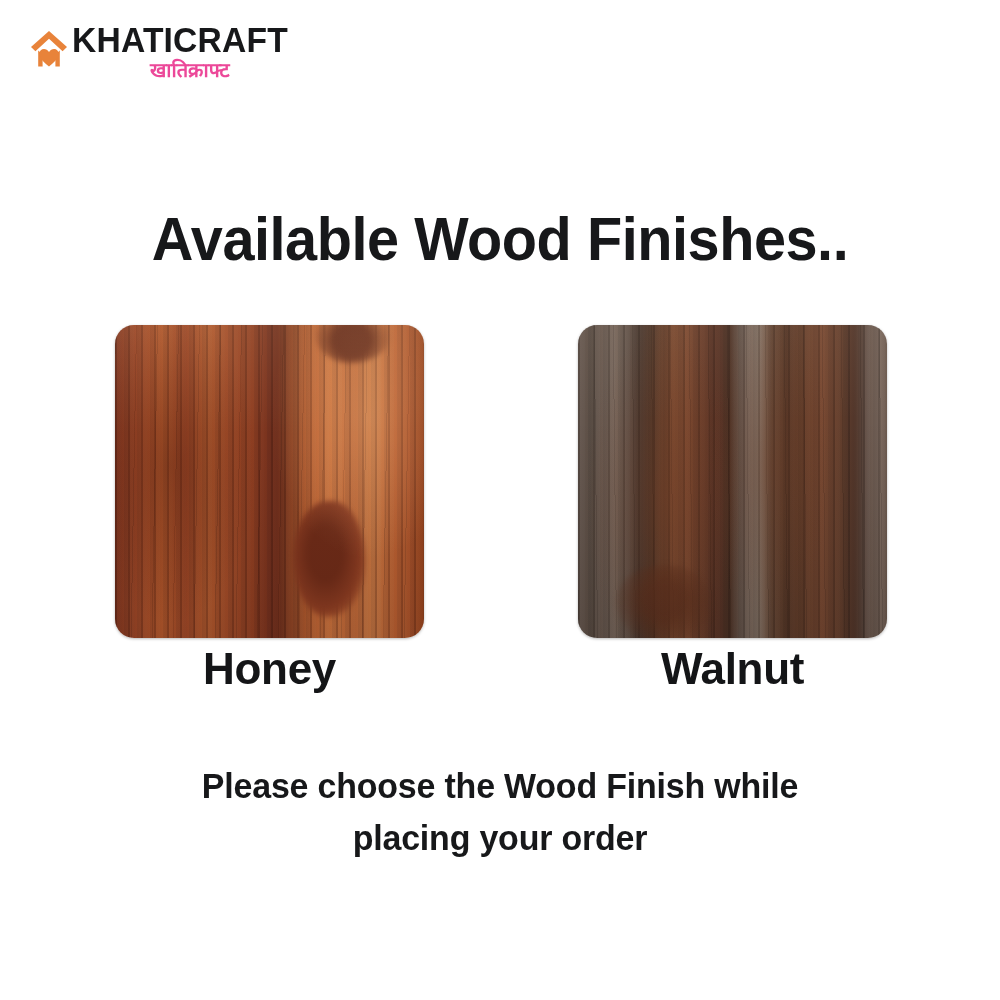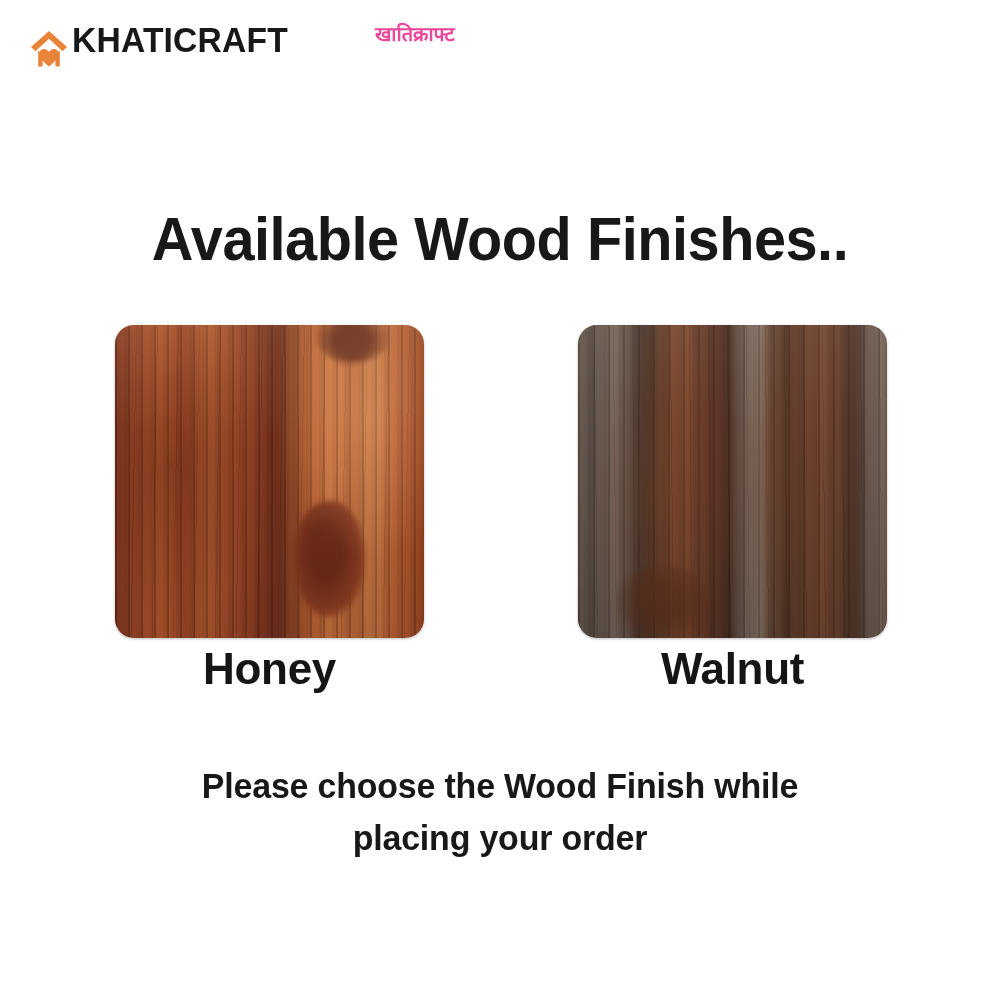--- a/index.html
+++ b/index.html
@@ -26,21 +26,21 @@
   }
   #brand-mark {
     width: 42px;
     height: 46px;
     flex: 0 0 auto;
     margin-top: 3px;
     margin-right: 2px;
   }
   #brand-words {
     display: flex;
-    flex-direction: row;
+    flex-direction: column;
     align-items: flex-start;
     line-height: 1;
   }
   #brand-name {
     font-size: 35px;
     font-weight: 700;
     letter-spacing: 0.2px;
     color: #17181a;
     line-height: 1.02;
     transform: scaleX(0.96);

